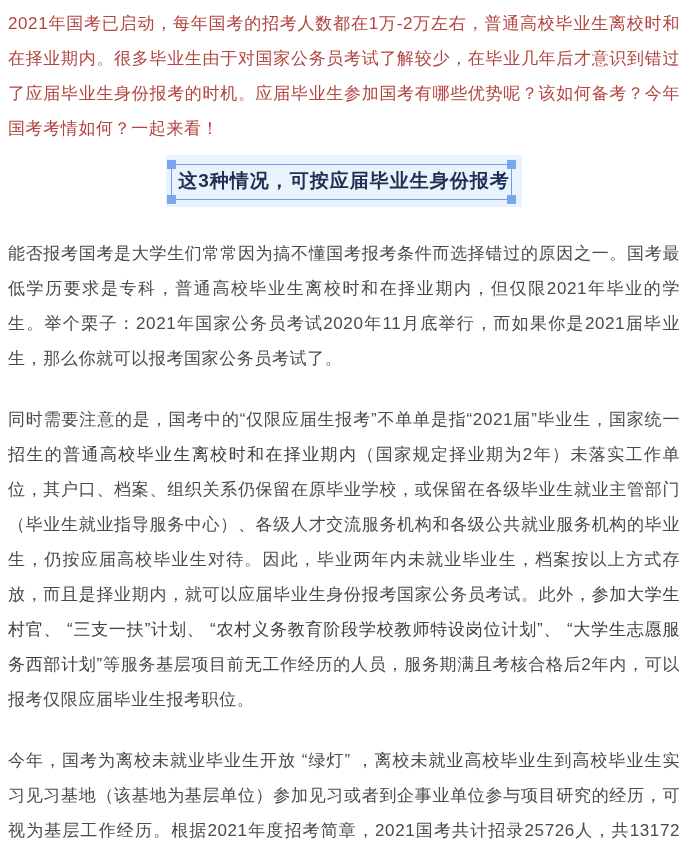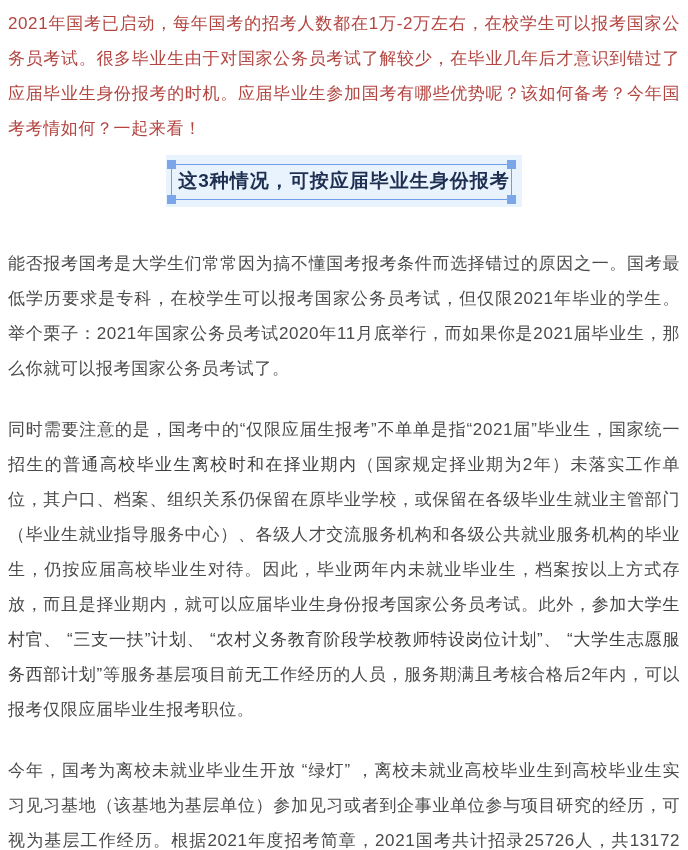--- a/index.html
+++ b/index.html
@@ -22,21 +22,21 @@
   p.para.intro {
     color: var(--red-text, #b24540);
     margin-bottom: 0;
   }
   .bold-seg { font-weight: normal; color: var(--body-text-bold, #3f3f3f); }
 
   .banner {
     position: relative;
     width: 356px;
     height: 52px;
-    margin: 9px auto 39px auto;
+    margin: 9px auto 29px auto;
     background: var(--banner-bg, #e9f3fd);
   }
   .banner-frame {
     position: absolute;
     top: 9px; bottom: 7px; left: 5px; right: 10px;
     border: 1px solid var(--banner-border, #6d9eeb);
   }
   .handle {
     position: absolute;
     width: 9px; height: 9px;
@@ -54,34 +54,34 @@
     font-weight: bold;
     letter-spacing: 1px;
     color: var(--banner-text, #1e2f52);
   }
 </style>
 </head>
 <body>
 
 <div class="article">
 
-  <p class="para intro">2021年国考已启动，每年国考的招考人数都在1万-2万左右，在校学生可以报考国家公务员考试。很多毕业生由于对国家公务员考试了解较少，在毕业几年后才意识到错过了应届毕业生身份报考的时机。应届毕业生参加国考有哪些优势呢？该如何备考？今年国考考情如何？一起来看！</p>
+  <p class="para intro">2021年国考已启动，每年国考的招考人数都在1万-2万左右，普通高校毕业生离校时和在择业期内。很多毕业生由于对国家公务员考试了解较少，在毕业几年后才意识到错过了应届毕业生身份报考的时机。应届毕业生参加国考有哪些优势呢？该如何备考？今年国考考情如何？一起来看！</p>
 
   <div class="banner">
     <div class="banner-frame">
       <div class="handle tl"></div>
       <div class="handle tr"></div>
       <div class="handle bl"></div>
       <div class="handle br"></div>
     </div>
     <div class="banner-title">这3种情况，可按应届毕业生身份报考</div>
   </div>
 
   <p class="para">
-    <span>能否报考国考是大学生们常常因为搞不懂国考报考条件而选择错过的原因之一。国考最低学历要求是专科，在校学生可以报考国家公务员考试，但仅限2021年毕业的学生。举个栗子：2021年国家公务员考试2020年11月底举行，而如果你是2021届毕业生，那么你就可以报考国家公务员考试了。</span>
+    <span>能否报考国考是大学生们常常因为搞不懂国考报考条件而选择错过的原因之一。国考最低学历要求是专科，普通高校毕业生离校时和在择业期内，但仅限2021年毕业的学生。举个栗子：2021年国家公务员考试2020年11月底举行，而如果你是2021届毕业生，那么你就可以报考国家公务员考试了。</span>
   </p>
 
   <p class="para">
     <span>同时需要注意的是，国考中的“仅限应届生报考”不单单是指“2021届”毕业生，国家统一招生的</span><span class="bold-seg">普通高校毕业生离校时和在择业期内</span><span>（国家规定择业期为2年）未落实工作单位，其户口、档案、组织关系仍保留在原毕业学校，或保留在各级毕业生就业主管部门（毕业生就业指导服务中心）、各级人才交流服务机构和各级公共就业服务机构的毕业生，仍按应届高校毕业生对待。因此，毕业两年内未就业毕业生，档案按以上方式存放，而且是择业期内，就可以应届毕业生身份报考国家公务员考试。此外，</span><span class="bold-seg">参加大学生村官、 “三支一扶”计划、 “农村义务教育阶段学校教师特设岗位计划”、 “大学生志愿服务西部计划”</span><span>等服务基层项目前无工作经历的人员，服务期满且考核合格后2年内，可以报考仅限应届毕业生报考职位。</span>
   </p>
 
   <p class="para">
     <span>今年，国考为离校未就业毕业生开放 “绿灯” ，离校未就业高校毕业生到高校毕业生实习见习基地（该基地为基层单位）参加见习或者到企事业单位参与项目研究的经历，可视为基层工作经历。根据2021年度招考简章，2021国考共计招录25726人，共13172职位，同比去年扩招6.62%，另外市（地）级及以下直属机构主要招录高校应届毕业生。对于以应届生身份报考的考生来说，2021国考是机遇大年。</span>
   </p>
 

